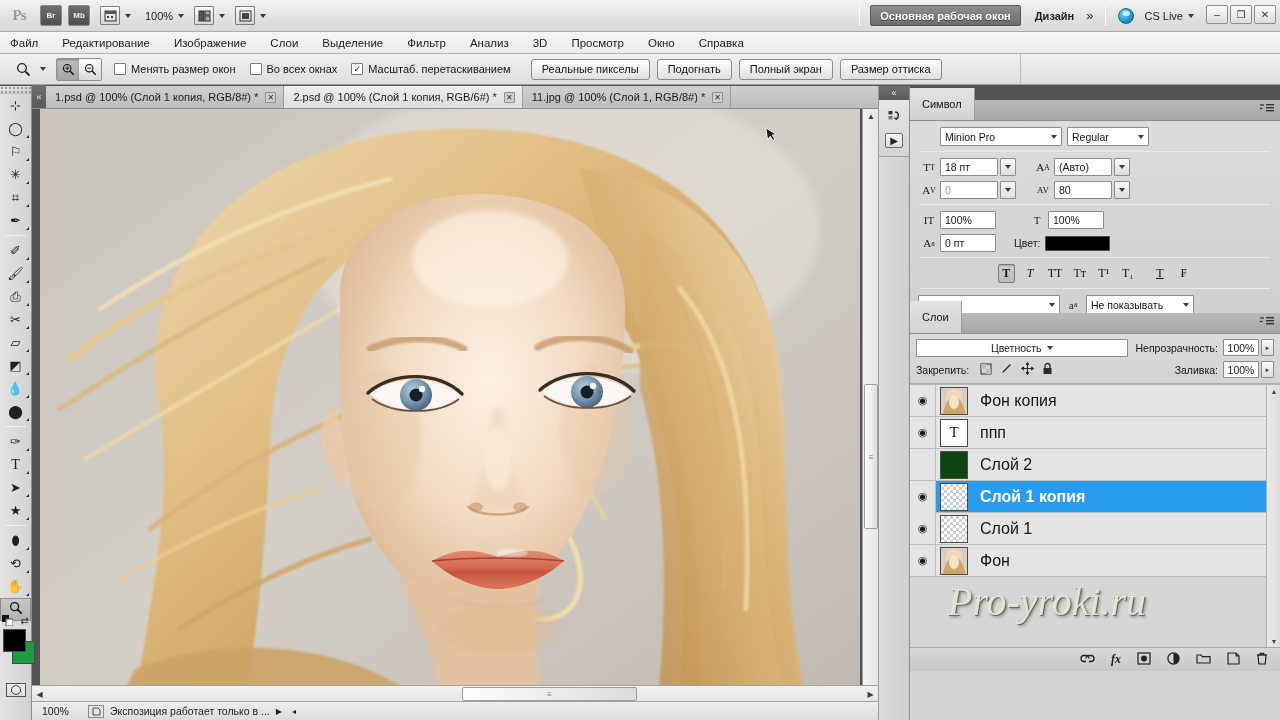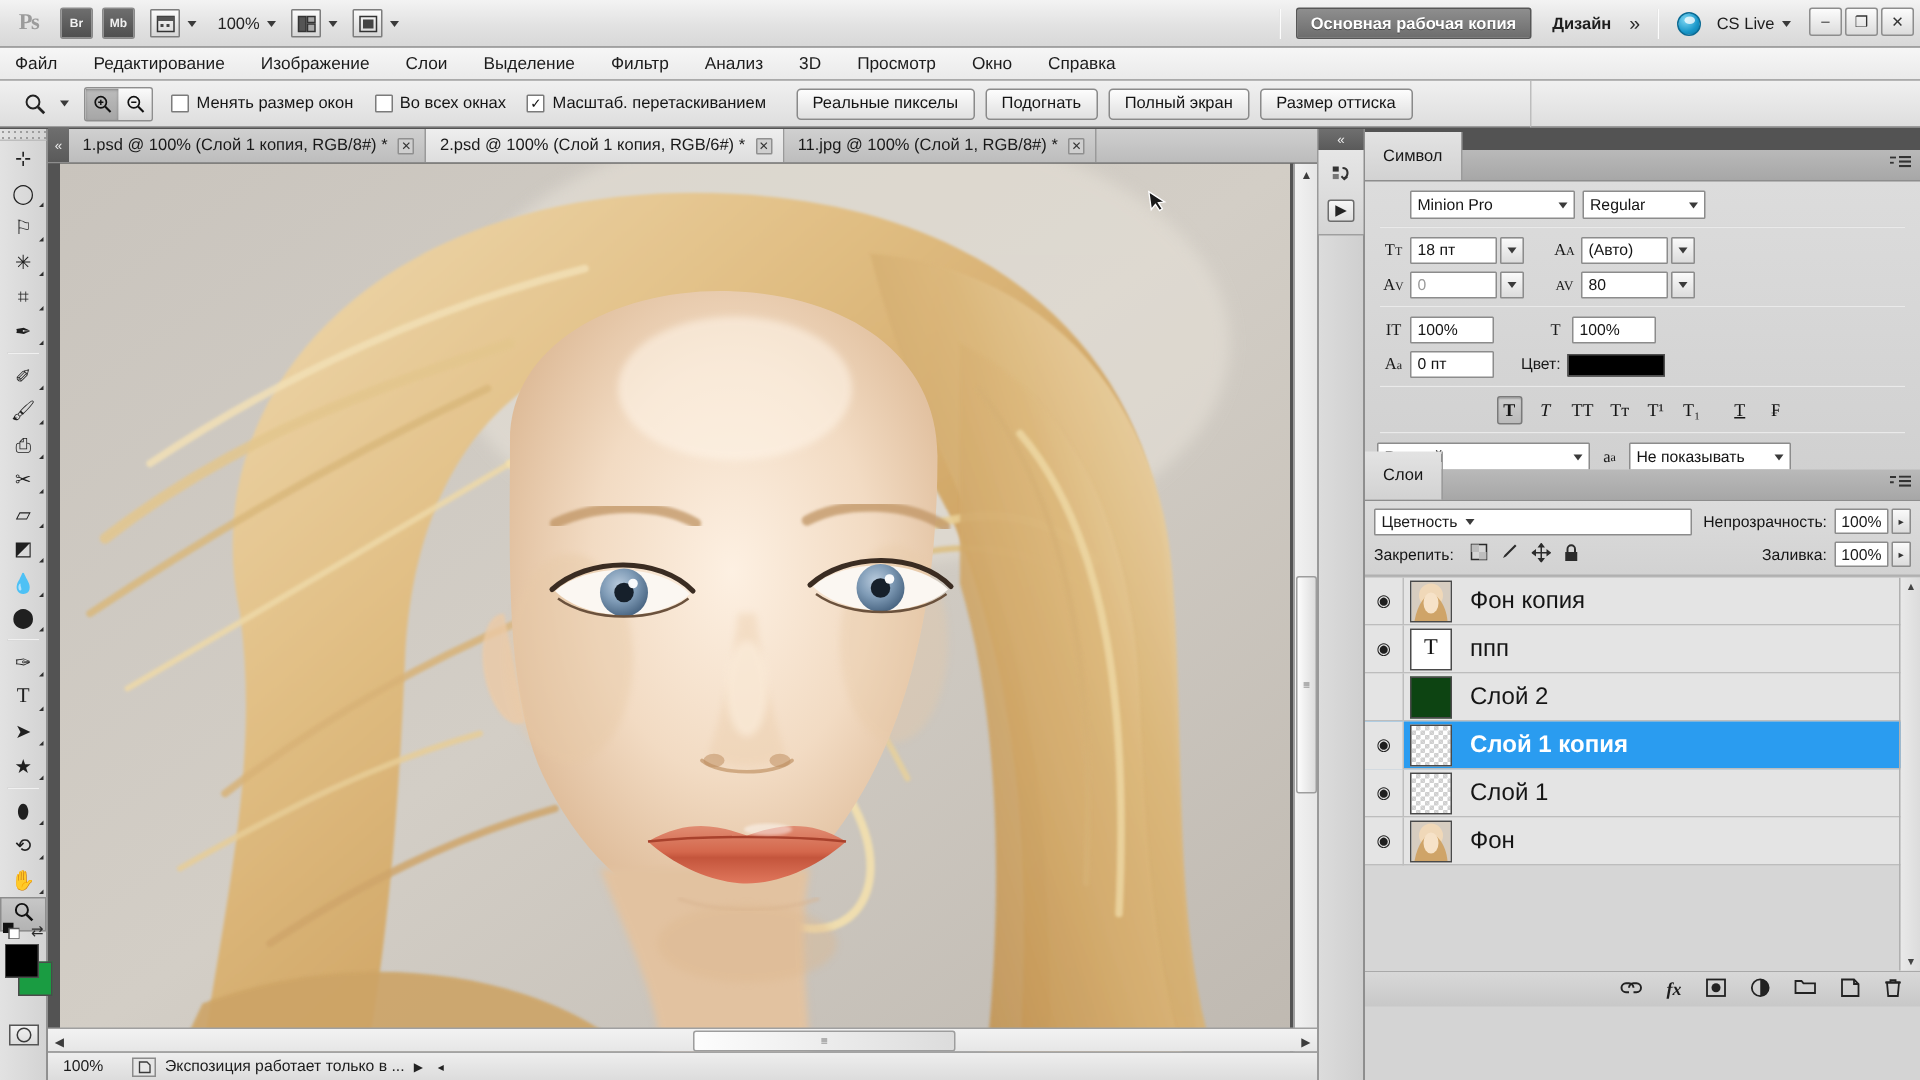--- a/index.html
+++ b/index.html
@@ -245,21 +245,21 @@
     font-family:"Liberation Serif",serif;font-size:12px;color:#141414;padding:0 2px;
   }
   .tbtn.sel{ border:1px solid #7a7a7a;border-radius:2px;
     background:linear-gradient(#cfcfcf,#bababa);box-shadow:inset 0 1px 1px rgba(0,0,0,.2); }
 
   .layerspanel{ top:313px; }
   .lopts{ background:linear-gradient(#dcdcdc,#d2d2d2);border-bottom:1px solid #b0b0b0;padding:4px 6px; }
   .lrow{ display:flex;align-items:center;height:19px;margin-bottom:3px; }
   .lblendsel{
     flex:1;height:18px;border:1px solid #8c8c8c;background:#fff;border-radius:1px;
-    display:flex;align-items:center;justify-content:flex-start;padding:0 4px;font-size:10.5px;
+    display:flex;align-items:center;justify-content:center;padding:0 4px;font-size:10.5px;
   }
   .llabel{ font-size:10.5px;color:#141414;margin:0 5px 0 8px;white-space:nowrap; }
   .lnum{ width:36px;height:17px;border:1px solid #8c8c8c;background:#fff;border-radius:1px;
     display:flex;align-items:center;justify-content:center;font-size:10.5px; }
   .lspin{ width:13px;height:17px;margin-left:2px;border:1px solid #8c8c8c;border-radius:1px;
     background:linear-gradient(#fafafa,#dcdcdc);display:flex;align-items:center;justify-content:center;font-size:7px;color:#333; }
   .lockicons{ display:flex;align-items:center;gap:8px;margin-left:6px;font-size:11px;color:#1d1d1d; }
 
   .llist{ position:relative;background:#d6d6d6;height:263px;overflow:hidden;border-top:1px solid #b5b5b5; }
   .lrowitem{
@@ -339,21 +339,21 @@
         <svg width="13" height="12" viewBox="0 0 13 12">
             <rect x="1" y="1" width="11" height="10" fill="none" stroke="#333"></rect>
             <rect x="3" y="3" width="7" height="6" fill="#444"></rect>
           </svg>
       </div>
       <div class="caret"></div>
     </div>
 
     <div style="flex:1"></div>
     <div class="vsep"></div>
-    <div class="ws-active">Основная рабочая копия</div>
+    <div class="ws-active">Основная рабочая окон</div>
     <div class="ws-item">Дизайн</div>
     <div class="chev2">»</div>
     <div class="vsep"></div>
     <div class="cslive">
       <div class="cs-orb"></div>
       <div class="cs-label">CS Live</div>
       <div class="caret"></div>
     </div>
     <div style="width:86px"></div>
     <div class="wbtns">
@@ -743,21 +743,21 @@
             <rect x="6" y="3" width="8" height="1.4" fill="#333"></rect>
             <rect x="6" y="6" width="8" height="1.4" fill="#333"></rect>
           </svg>
       </div>
     </div>
 
     <div class="charbody">
 
       <div class="crow">
         <div style="width:22px"></div>
-        <div class="cselect" style="width:110px">
+        <div class="cselect" style="width:122px">
           <span>Minion Pro</span>
           <span class="caret"></span>
         </div>
         <div style="width:5px"></div>
         <div class="cselect" style="width:82px">
           <span>Regular</span>
           <span class="caret"></span>
         </div>
       </div>
 
@@ -1007,14 +1007,15 @@
       </span>
       <span>
         <svg width="12" height="13" viewBox="0 0 12 13">
             <path d="M2 3 h8 l-0.8 9 h-6.4 Z" fill="none" stroke="#222" stroke-width="1.2"></path>
             <path d="M0.8 3 h10.4 M4.3 3 V1.4 h3.4 V3" fill="none" stroke="#222" stroke-width="1.2"></path>
           </svg>
       </span>
     </div>
   </div>
 
+  <div class="watermark">Pro-yroki.ru</div>
 
 </div>
 
 </body></html>

